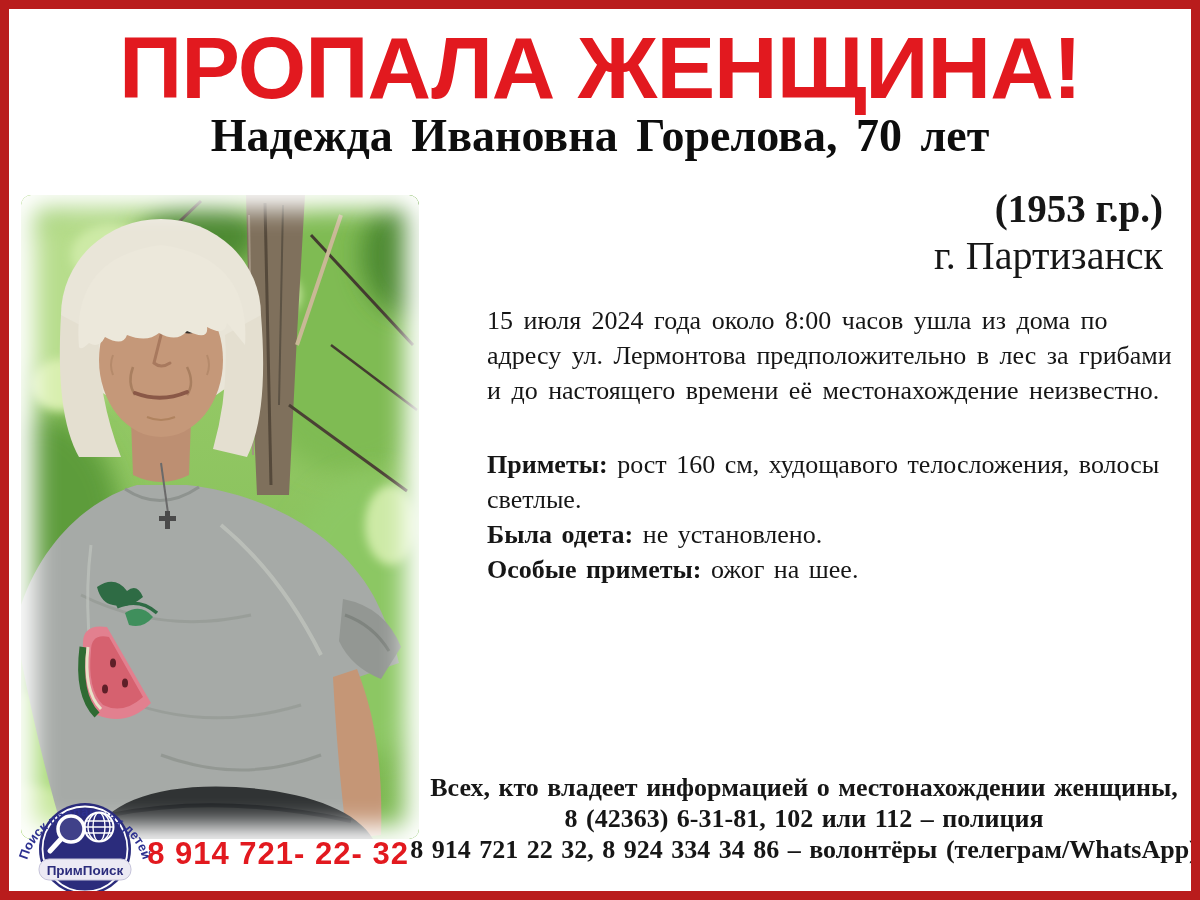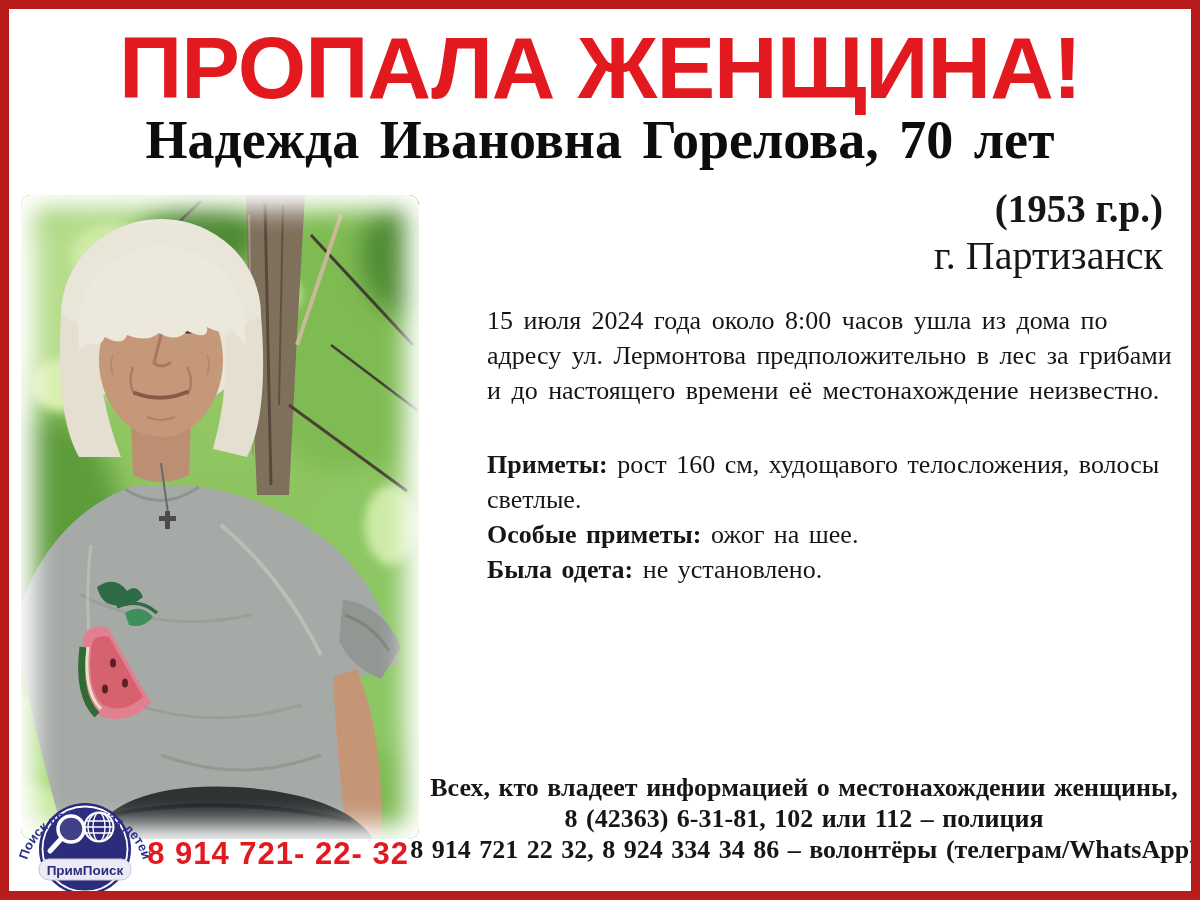--- a/index.html
+++ b/index.html
@@ -16,21 +16,21 @@
   .title{
     position:absolute;top:8px;left:0;width:100%;
     text-align:center;
     font-family:"Liberation Sans", sans-serif;
     font-weight:bold;font-size:88px;letter-spacing:-1px;
     color:#e2191f;white-space:nowrap;
   }
   .name{
     position:absolute;top:100px;left:0;width:100%;
     text-align:center;
-    font-weight:bold;font-size:54px;word-spacing:7px;
+    font-weight:bold;font-size:46px;word-spacing:7px;
     white-space:nowrap;color:#0d0d0d;
   }
   .meta{
     position:absolute;top:176px;right:28px;
     text-align:right;line-height:47px;
   }
   .meta .byear{font-weight:bold;font-size:39px;}
   .meta .city{font-size:40px;}
   .photo{
     position:absolute;left:12px;top:186px;width:398px;height:644px;
@@ -188,22 +188,22 @@
         </g>
       </g>
     </svg>
     <div class="vignette"></div>
   </div>
 
   <div class="info">15 июля 2024 года около 8:00 часов ушла из дома по адресу ул. Лермонтова предположительно в лес за грибами и до настоящего времени её местонахождение неизвестно.</div>
 
   <div class="details">
     <p><span class="lbl">Приметы:</span><span> рост 160 см, худощавого телосложения, волосы светлые.</span></p>
+    <p><span class="lbl">Была одета:</span><span> не установлено.</span></p>
     <p><span class="lbl">Особые приметы:</span><span> ожог на шее.</span></p>
-    <p><span class="lbl">Была одета:</span><span> не установлено.</span></p>
   </div>
 
   <div class="appeal">
     <div>Всех, кто владеет информацией о местонахождении женщины,</div>
     <div>8 (42363) 6-31-81, 102 или 112 – полиция</div>
     <div>8 914 721 22 32, 8 924 334 34 86 – волонтёры  (телеграм/WhatsApp)</div>
   </div>
 
   <div class="logo">
     <svg width="136" height="122" viewBox="0 0 136 122" xmlns="http://www.w3.org/2000/svg">

